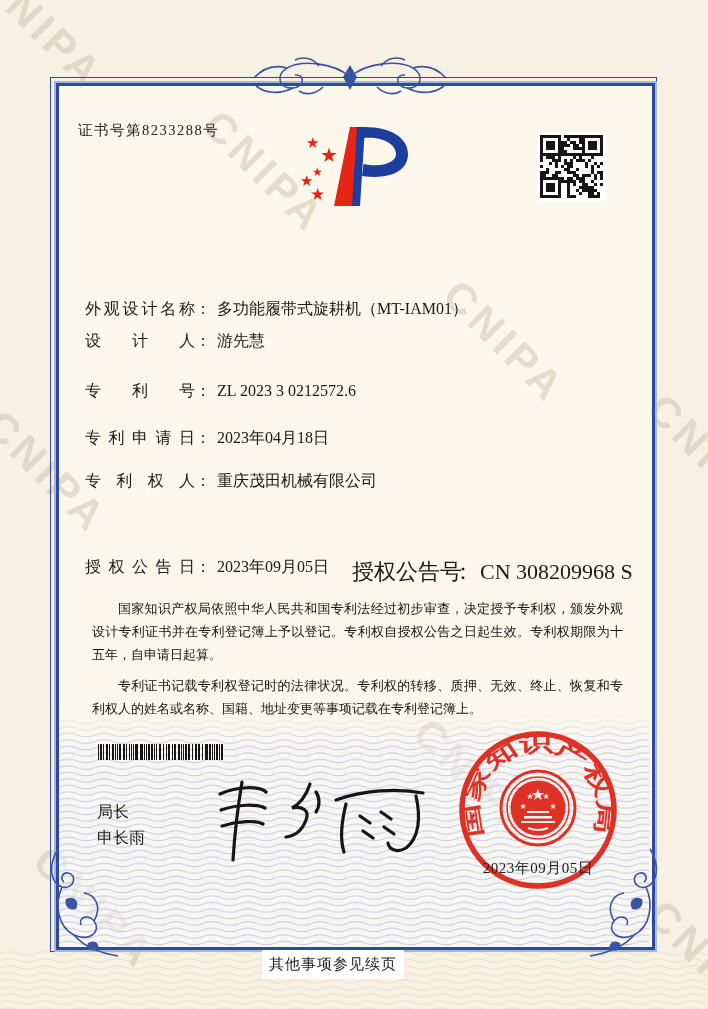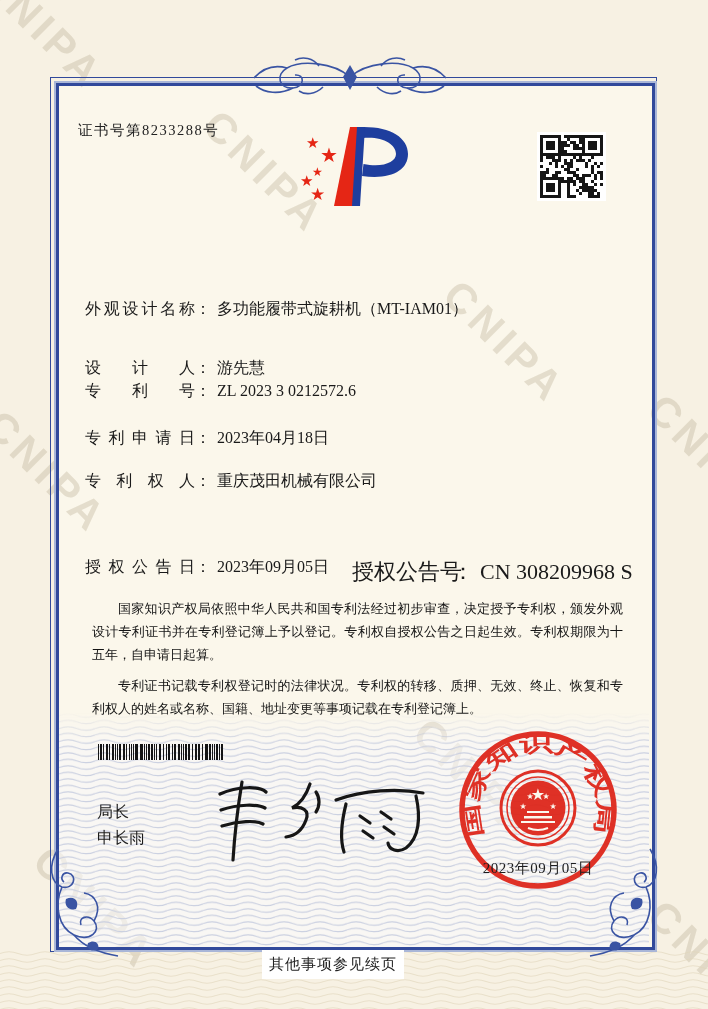--- a/index.html
+++ b/index.html
@@ -582,21 +582,21 @@
         <i class="d"></i>
         <i class="d"></i>
         <i></i>
       </div>
     </div>
 
 
   <div class="abs ct row" style="top:299px">
     <span class="lab">外观设计名称</span><span class="col">：</span><span>多功能履带式旋耕机（MT-IAM01）</span>
   </div>
-  <div class="abs ct row" style="top:358px">
+  <div class="abs ct row" style="top:331px">
     <span class="lab">设计人</span><span class="col">：</span><span>游先慧</span>
   </div>
   <div class="abs ct row" style="top:381px">
     <span class="lab">专利号</span><span class="col">：</span><span>ZL 2023 3 0212572.6</span>
   </div>
   <div class="abs ct row" style="top:428px">
     <span class="lab">专利申请日</span><span class="col">：</span><span>2023年04月18日</span>
   </div>
   <div class="abs ct row" style="top:471px">
     <span class="lab">专利权人</span><span class="col">：</span><span>重庆茂田机械有限公司</span>

